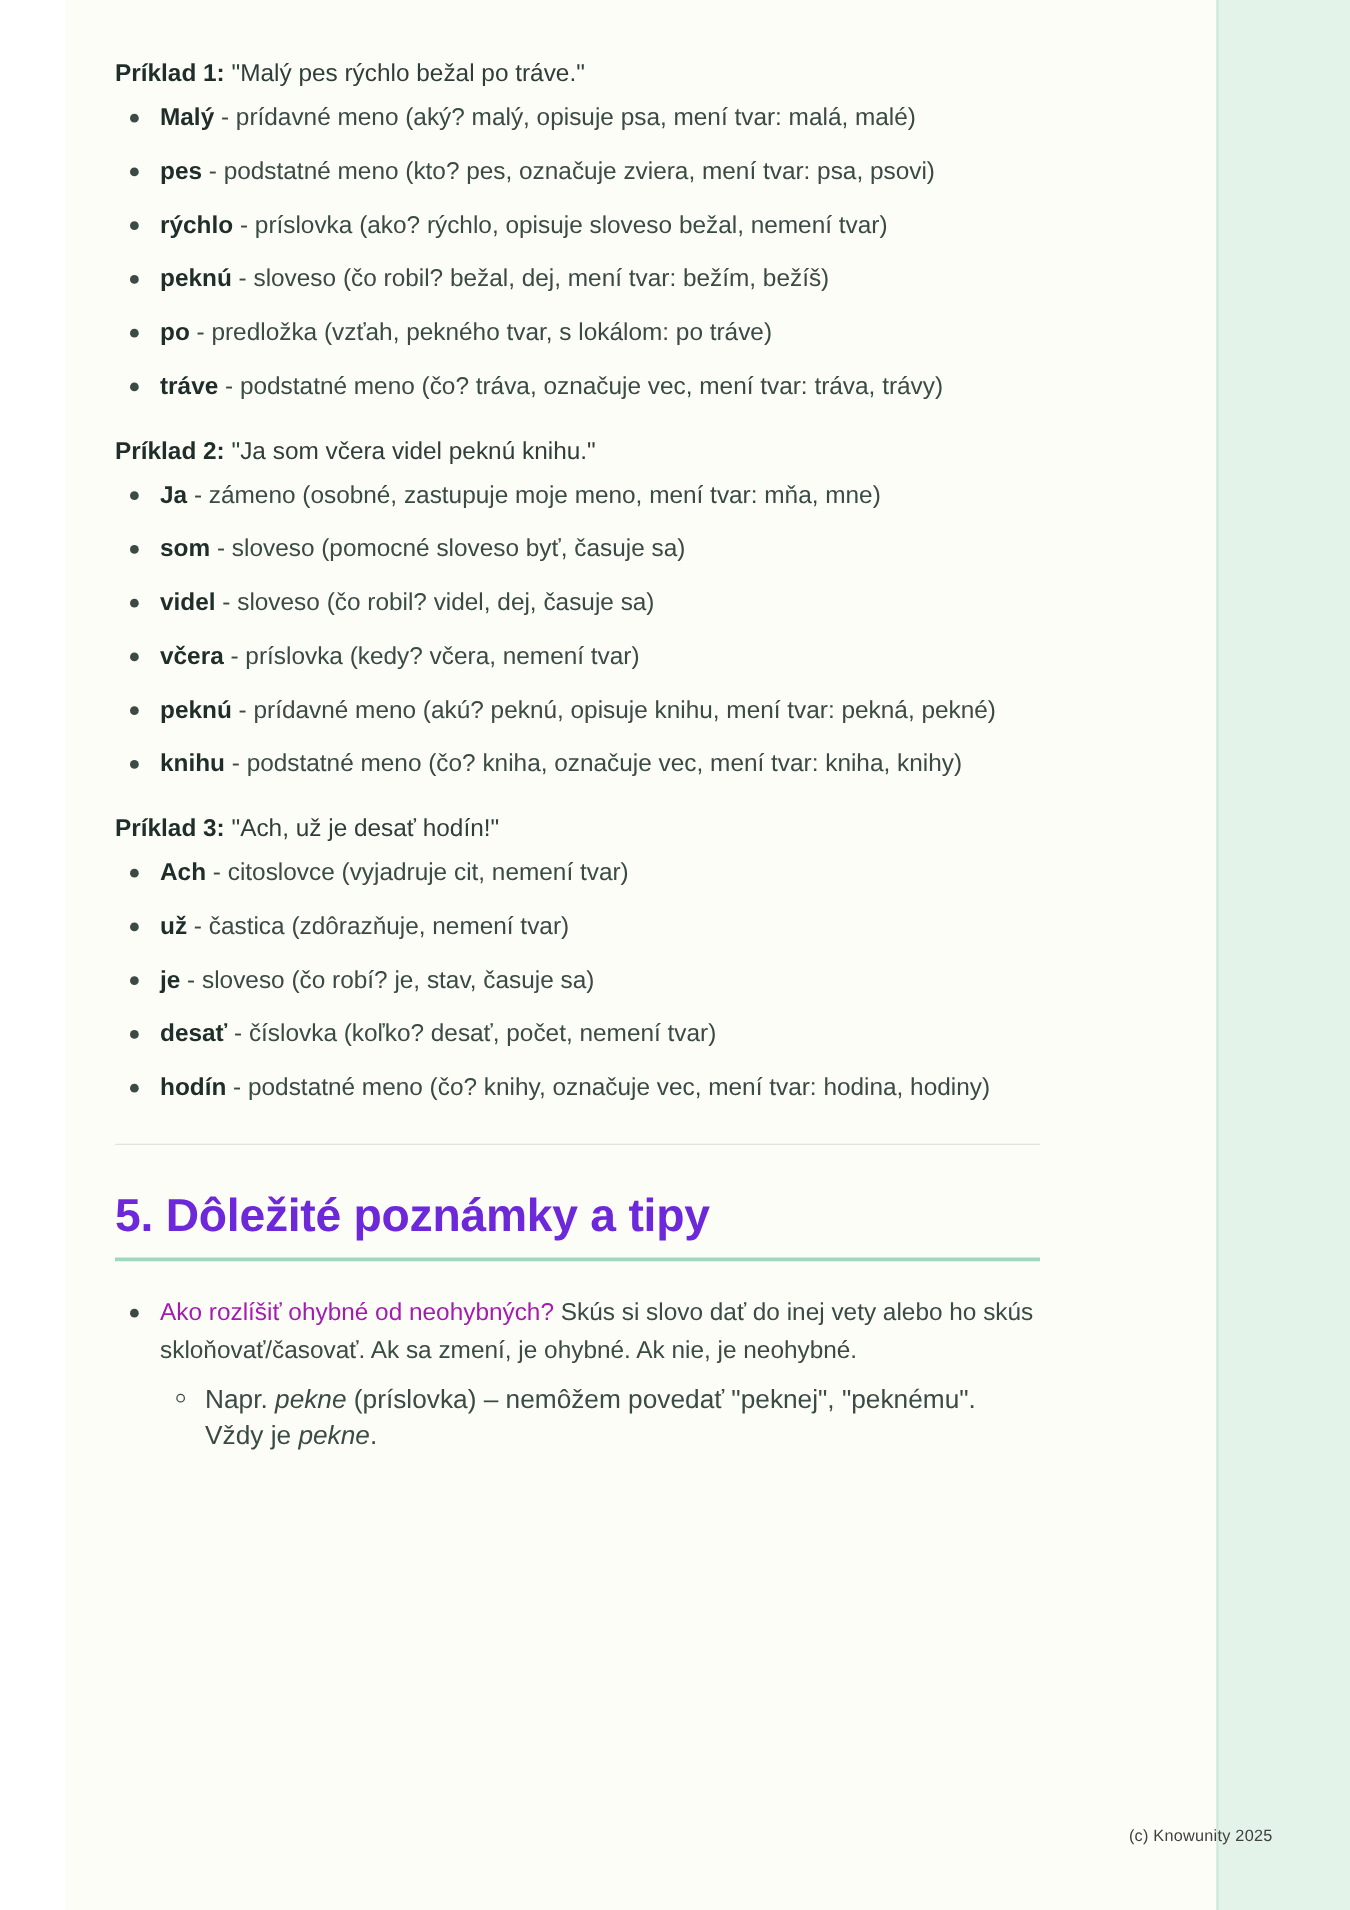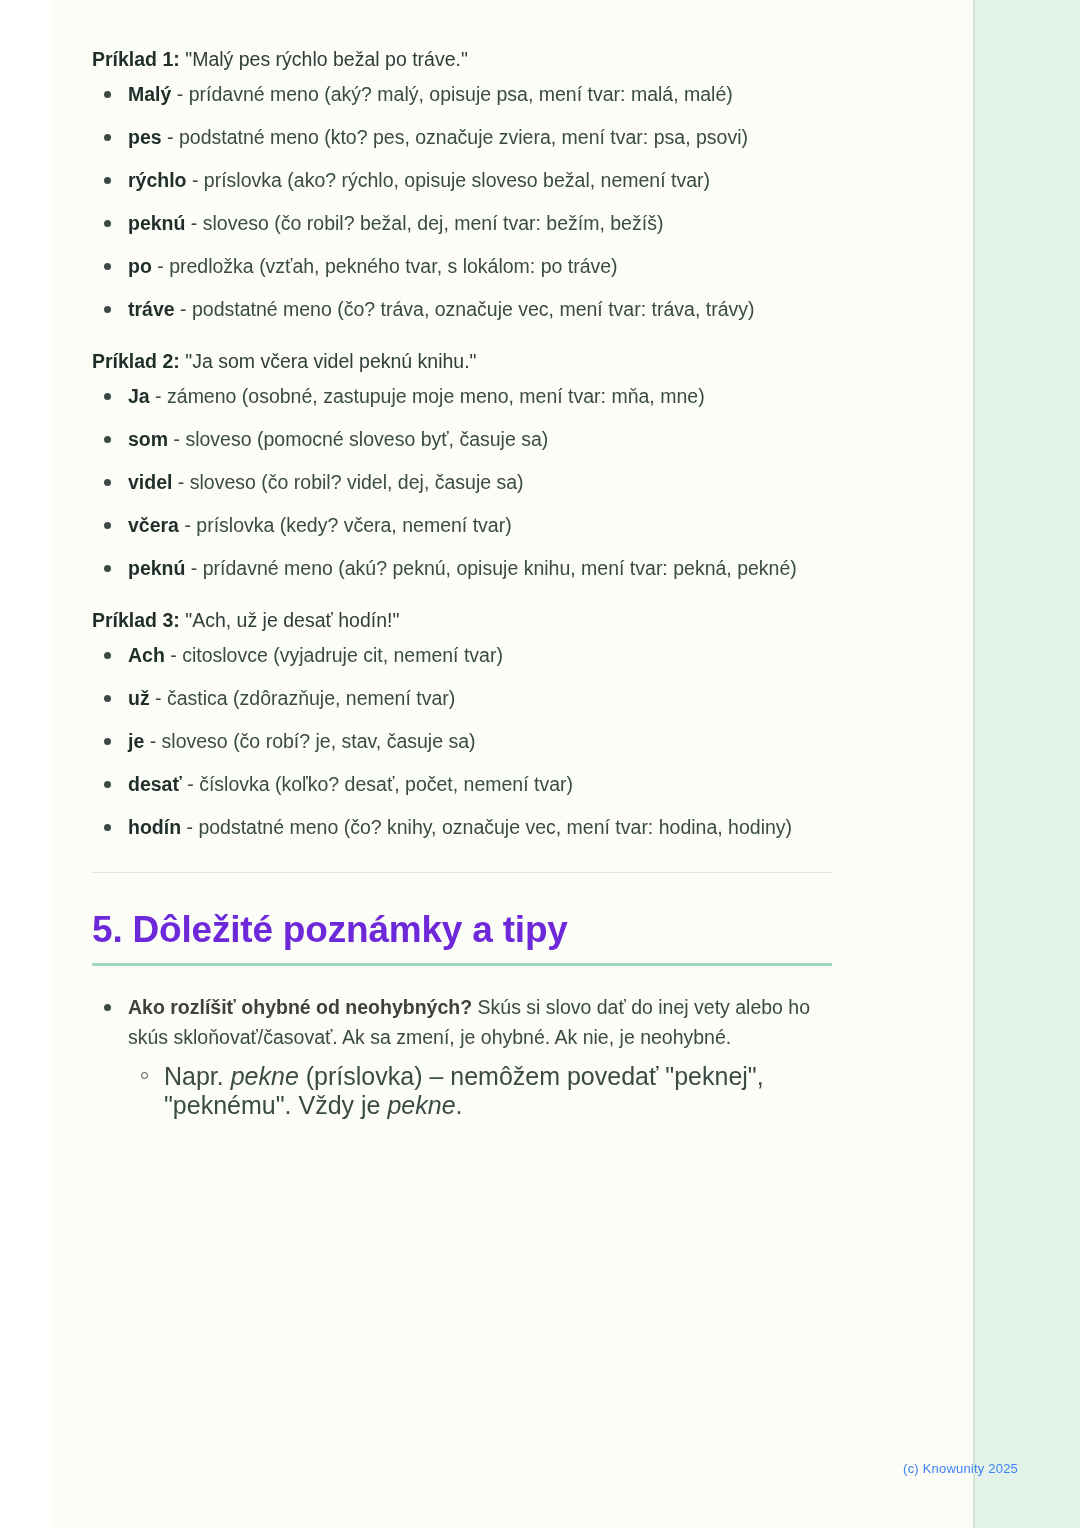--- a/index.html
+++ b/index.html
@@ -124,31 +124,31 @@
   ul.tips > li::before {
     content: "";
     position: absolute;
     left: 12px;
     top: 12px;
     width: 7px;
     height: 7px;
     border-radius: 50%;
     background: #3c4a46;
   }
-  ul.tips > li b { color: #404040; font-weight: bold; }
+  ul.tips > li b { color: #a21caf; font-weight: normal; }
   ul.subtips {
     list-style: none;
     margin: 10px 0 0 0;
     padding: 0;
   }
   ul.subtips > li {
     position: relative;
     padding-left: 36px;
     margin-bottom: 14px;
-    font-size: 25px;
+    font-size: 21px;
     line-height: 29px;
     color: #3a4a45;
   }
   ul.subtips > li::before {
     content: "";
     position: absolute;
     left: 13px;
     top: 10px;
     width: 7px;
     height: 7px;
@@ -156,21 +156,21 @@
     border: 1.5px solid #3c4a46;
     background: transparent;
     box-sizing: border-box;
   }
   i.em { font-style: italic; }
   .watermark {
     position: absolute;
     right: 62px;
     bottom: 52px;
     font-size: 13px;
-    color: #3b82f6;
+    color: #404040;
     letter-spacing: 0.2px;
   }
 </style>
 </head>
 <body>
 
 <div class="page">
   <div class="sheet"></div>
   <div class="right-band"></div>
   <div class="right-band-line"></div>
@@ -193,20 +193,21 @@
     <p class="para">
       <span class="lead">Príklad 2:</span>
       <span>"Ja som včera videl peknú knihu."</span>
     </p>
     <ul class="list">
       <li><b>Ja</b><span> - zámeno (osobné, zastupuje moje meno, mení tvar: mňa, mne)</span></li>
       <li><b>som</b><span> - sloveso (pomocné sloveso byť, časuje sa)</span></li>
       <li><b>videl</b><span> - sloveso (čo robil? videl, dej, časuje sa)</span></li>
       <li><b>včera</b><span> - príslovka (kedy? včera, nemení tvar)</span></li>
       <li><b>peknú</b><span> - prídavné meno (akú? peknú, opisuje knihu, mení tvar: pekná, pekné)</span></li>
+      <li><b>knihu</b><span> - podstatné meno (čo? kniha, označuje vec, mení tvar: kniha, knihy)</span></li>
     </ul>
 
     <p class="para">
       <span class="lead">Príklad 3:</span>
       <span>"Ach, už je desať hodín!"</span>
     </p>
     <ul class="list">
       <li><b>Ach</b><span> - citoslovce (vyjadruje cit, nemení tvar)</span></li>
       <li><b>už</b><span> - častica (zdôrazňuje, nemení tvar)</span></li>
       <li><b>je</b><span> - sloveso (čo robí? je, stav, časuje sa)</span></li>

